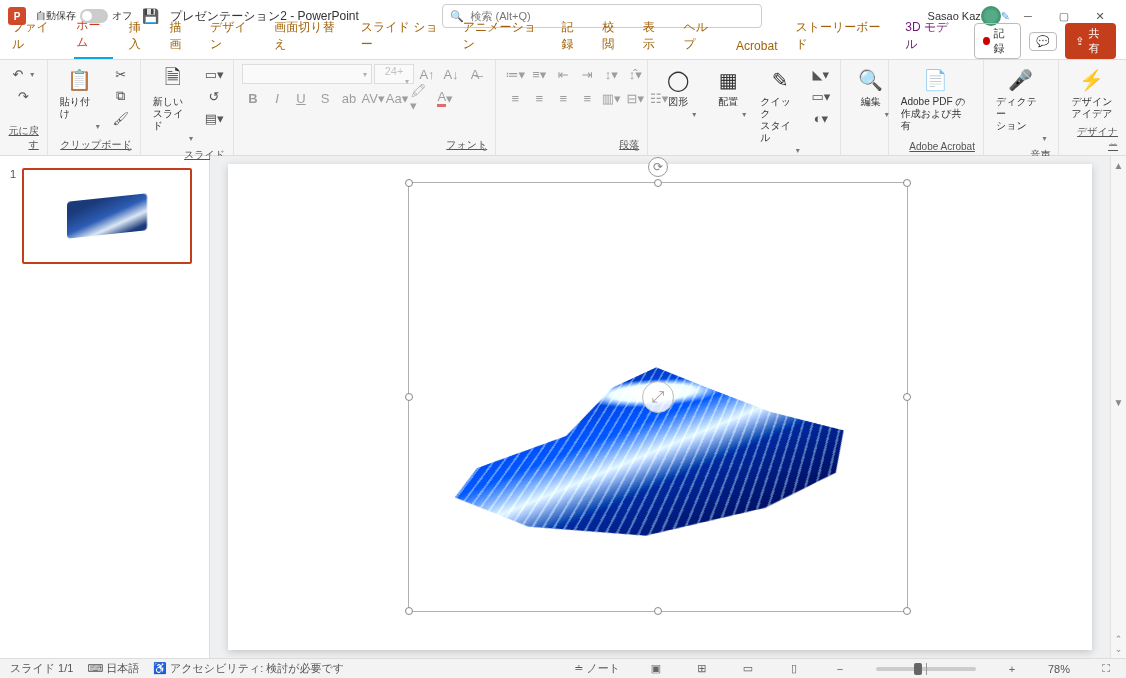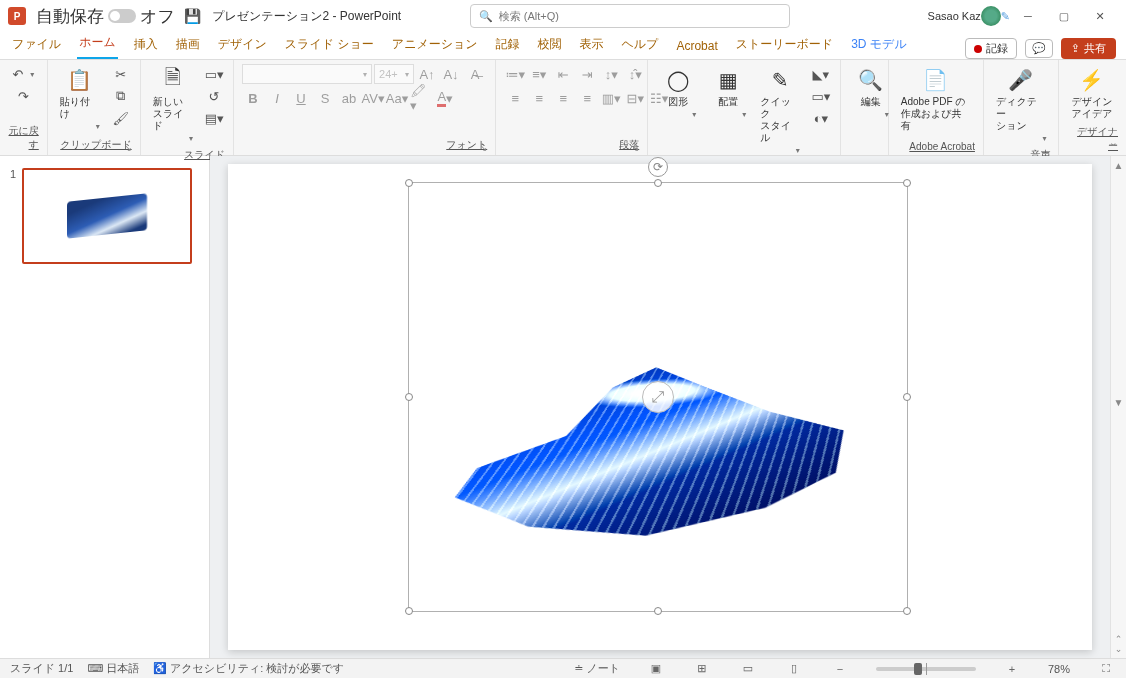--- a/index.html
+++ b/index.html
@@ -1,56 +1,56 @@
 <!DOCTYPE html>
 <html><head>
 <meta charset="utf-8">
 <style>
 * { margin:0; padding:0; box-sizing:border-box; font-family:"Yu Gothic UI","Meiryo",sans-serif; }
 body { width:1126px; height:678px; background:#fff; overflow:hidden; font-size:11px; color:#333; }
 
 
 .titlebar { height:32px; display:flex; align-items:center; padding:0 8px; background:#fff; }
 .titlebar .app-ico { width:18px; height:18px; background:#d14a2b; border-radius:3px; display:flex; align-items:center; justify-content:center; color:#fff; font-size:10px; font-weight:bold; }
-.titlebar .autosave { margin-left:10px; font-size:17px; display:flex; align-items:center; gap:4px; }
+.titlebar .autosave { margin-left:10px; font-size:10px; display:flex; align-items:center; gap:4px; }
 .titlebar .toggle { width:28px; height:14px; border-radius:7px; background:#ccc; position:relative; }
 .titlebar .toggle::after { content:""; width:10px;height:10px;background:#fff;border-radius:50%;position:absolute;top:2px;left:2px; }
 .titlebar .save-ico { margin-left:10px; color:#7a4bc8; font-size:14px; }
 .titlebar .doc-title { margin-left:10px; font-size:12px; }
 .titlebar .search { margin:0 auto; width:320px; height:24px; border:1px solid #ccc; border-radius:4px; display:flex; align-items:center; padding:0 8px; color:#777; gap:6px; }
 .titlebar .right { display:flex; align-items:center; margin-left:auto; }
 .titlebar .avatar { width:20px;height:20px;border-radius:50%;background:radial-gradient(circle,#5a8 40%,#274 100%); }
 .winbtn { width:36px; height:24px; display:flex; align-items:center; justify-content:center; color:#555; }
 
 
 .tabs { height:28px; display:flex; align-items:flex-end; padding:0 10px; gap:14px; border-bottom:1px solid #ddd; }
 .tab { font-size:12px; padding:4px 2px 6px; color:#a16207; cursor:pointer; }
 .tab.active { color:#c43e1c; border-bottom:2px solid #0ea5e9; font-weight:400; }
-.tab.context { color:#3b82f6;margin-top:12px; }
+.tab.context { color:#701a75;margin-top:12px; }
 .tabs-right { margin-left:auto; display:flex; align-items:center; gap:8px; }
 .rec-btn { border:1px solid #bbb; border-radius:4px; padding:2px 8px; font-size:11px; display:flex; align-items:center; gap:4px; }
 .rec-btn .dot { width:8px;height:8px;border-radius:50%;background:#c00; }
 .share-btn { background:#c43e1c; color:#fff; border-radius:4px; padding:3px 10px; font-size:11px; display:flex; align-items:center; gap:4px; }
 .comment-btn { border:1px solid #bbb; border-radius:4px; padding:2px 6px; }
 
 
 .ribbon { height:96px; background:#f6f6f6; display:flex; border-bottom:1px solid #ddd; position:relative; }
 .group { border-right:1px solid #e3e3e3; padding:4px 8px 0; display:flex; flex-direction:column; }
 .group-body { flex:1; display:flex; align-items:flex-start; gap:6px; }
 .group-label { text-align:right; font-size:10px; color:#555; padding:3px 0; position:relative;text-decoration:underline; }
 .group-label .launcher { position:absolute; right:0; bottom:2px; color:#888; font-size:9px; }
 .big-btn { display:flex; flex-direction:column; align-items:center; gap:2px; padding:2px 4px; min-width:44px; }
 .big-btn .ic { width:28px;height:28px;display:flex;align-items:center;justify-content:center;font-size:20px; }
 .big-btn .lbl { font-size:10px; text-align:left; line-height:1.2; }
 .stack { display:flex; flex-direction:column; gap:2px; }
 .small-btn { width:22px;height:20px;display:flex;align-items:center;justify-content:center;font-size:13px;color:#555; }
 .row { display:flex; gap:2px; align-items:center; }
 .font-combo { border:1px solid #c9c9c9; background:#fff; height:20px; display:flex; align-items:center; padding:0 4px; font-size:11px; color:#999; }
 .font-name { width:130px; }
-.font-size { width:40px; }
+.font-size { width:40px;flex-direction:column; }
 .chev { font-size:8px; margin-left:auto; color:#777; }
 .ribbon-collapse { position:absolute; right:8px; bottom:6px; color:#888; }
 
 
 .workspace { display:flex; height:502px; }
 .thumb-panel { width:210px; border-right:1px solid #ddd; background:#fff; padding:12px 10px; overflow:auto; }
 .thumb-wrap { display:flex; gap:6px; }
 .thumb-num { font-size:11px; color:#555; }
 .thumb { width:170px; height:96px; border:2px solid #c43e1c; border-radius:2px; background:#fff; display:flex; align-items:center; justify-content:center; }
 .thumb .mini { width:80px; height:38px; background:linear-gradient(160deg,#1a3a7a 20%,#2d5db5 50%,#dce8f5 70%,#1a3a7a 90%); transform:skewY(-6deg) rotateX(14deg); border-radius:4px; }
@@ -111,20 +111,21 @@
     <span class="winbtn close">✕</span>
   </div>
 </div>
 
 <div class="tabs">
   <span class="tab">ファイル</span>
   <span class="tab active">ホーム</span>
   <span class="tab">挿入</span>
   <span class="tab">描画</span>
   <span class="tab">デザイン</span>
+  <span class="tab">画面切り替え</span>
   <span class="tab">スライド ショー</span>
   <span class="tab">アニメーション</span>
   <span class="tab">記録</span>
   <span class="tab">校閲</span>
   <span class="tab">表示</span>
   <span class="tab">ヘルプ</span>
   <span class="tab">Acrobat</span>
   <span class="tab">ストーリーボード</span>
   <span class="tab context">3D モデル</span>
   <div class="tabs-right">

